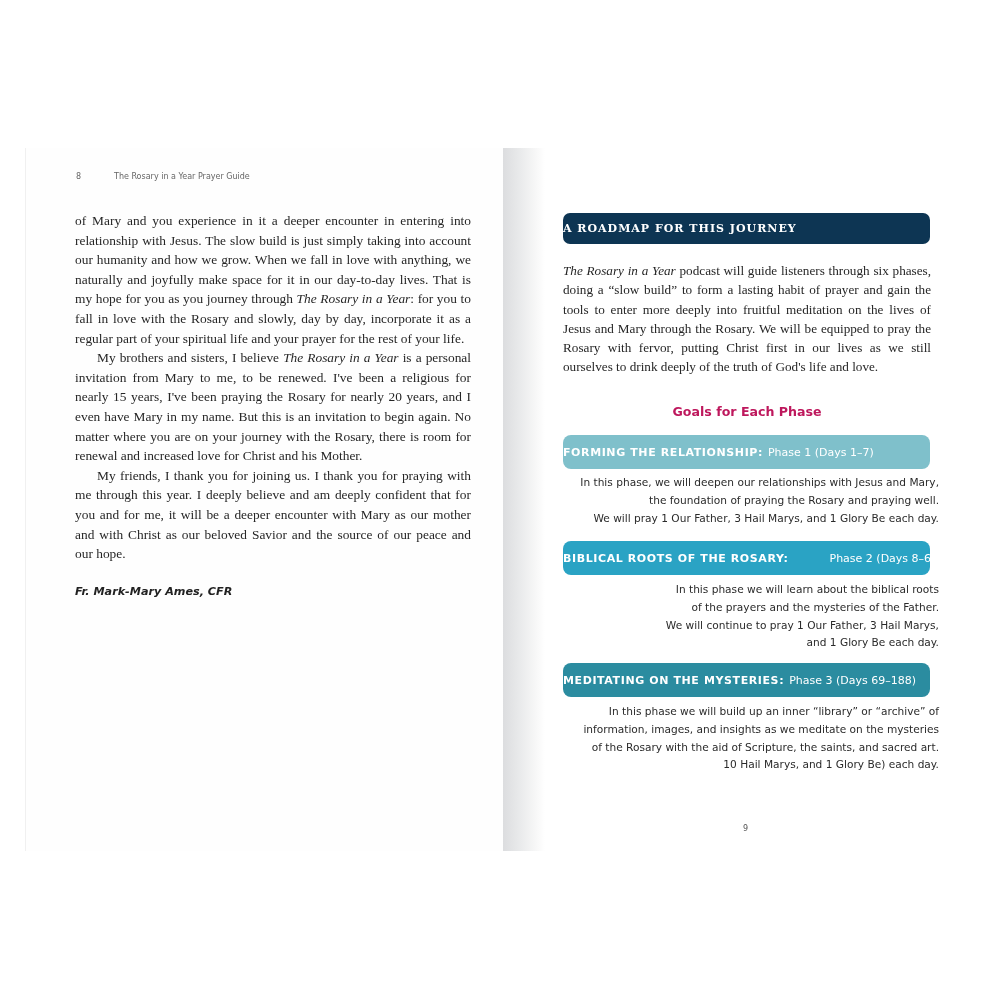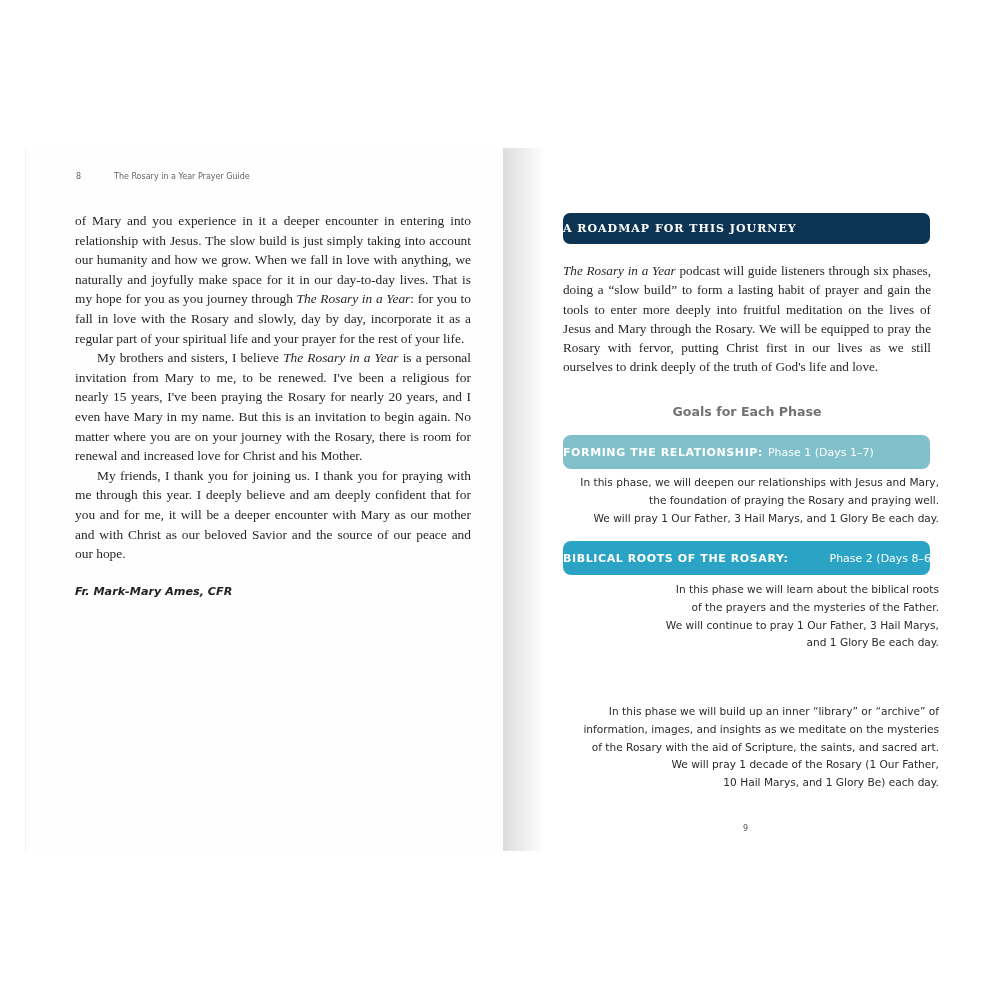--- a/index.html
+++ b/index.html
@@ -44,21 +44,21 @@
     font-family: "DejaVu Serif", serif; font-size: 11px; letter-spacing: 1px; font-weight: bold;
   }
   .intro {
     position: absolute; left: 60px; top: 113px; width: 368px;
     font-family: "Liberation Serif", serif; font-size: 13.2px; line-height: 19.3px;
     text-align: justify; color: #262626;
   }
   .intro em { font-style: italic; }
   .goals-heading {
     position: absolute; left: 60px; top: 256px; width: 368px; text-align: center;
-    font-family: "DejaVu Sans", sans-serif; font-weight: bold; font-size: 12.6px; color: #737373;
+    font-family: "DejaVu Sans", sans-serif; font-weight: bold; font-size: 12.6px; color: #be185d;
   }
   .phase-pill {
     position: absolute; left: 60px; width: 367px; height: 34px; border-radius: 8px;
     display: flex; align-items: center; color: #ffffff;
     font-family: "DejaVu Sans", sans-serif; font-size: 11px; white-space: nowrap;
   }
   .phase-pill .name { font-weight: bold; letter-spacing: 0.6px; margin-right: 5px; }
   .phase-pill .range { font-weight: normal; }
   .phase-desc {
     position: absolute; left: 52px; width: 384px; text-align: right;
@@ -120,22 +120,25 @@
     <span class="name">BIBLICAL ROOTS OF THE ROSARY:</span>
     <span class="range">Phase 2 (Days 8–68)</span>
   </div>
   <div class="phase-desc" style="top:433px;">
     <div>In this phase we will learn about the biblical roots</div>
     <div>of the prayers and the mysteries of the Father.</div>
     <div>We will continue to pray 1 Our Father, 3 Hail Marys,</div>
     <div>and 1 Glory Be each day.</div>
   </div>
 
+  <div class="phase-pill" style="top:515px; background:#2b8ca0;">
+    <span class="name">MEDITATING ON THE MYSTERIES:</span>
+    <span class="range">Phase 3 (Days 69–188)</span>
+  </div>
   <div class="phase-desc" style="top:555px;">
     <div>In this phase we will build up an inner “library” or “archive” of</div>
     <div>information, images, and insights as we meditate on the mysteries</div>
     <div>of the Rosary with the aid of Scripture, the saints, and sacred art.</div>
-    <div>We will pray 1 decade of the Rosary (1 Our Father,</div>
     <div>10 Hail Marys, and 1 Glory Be) each day.</div>
   </div>
 
   <div class="folio-right">9</div>
 </div>
 
 </body></html>

